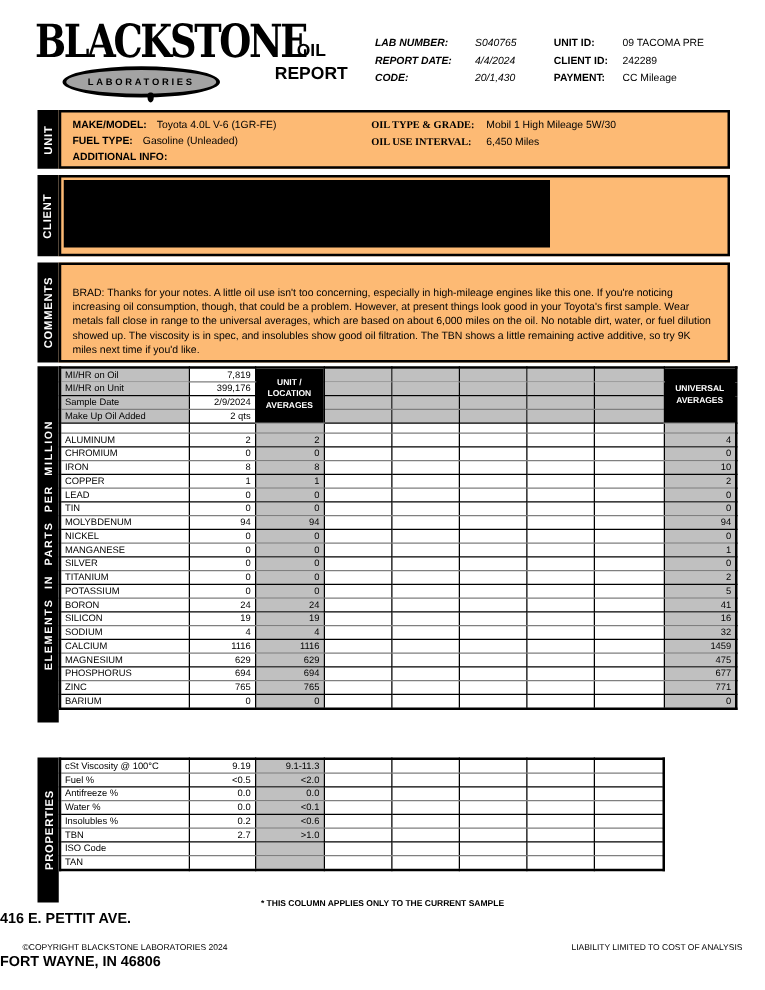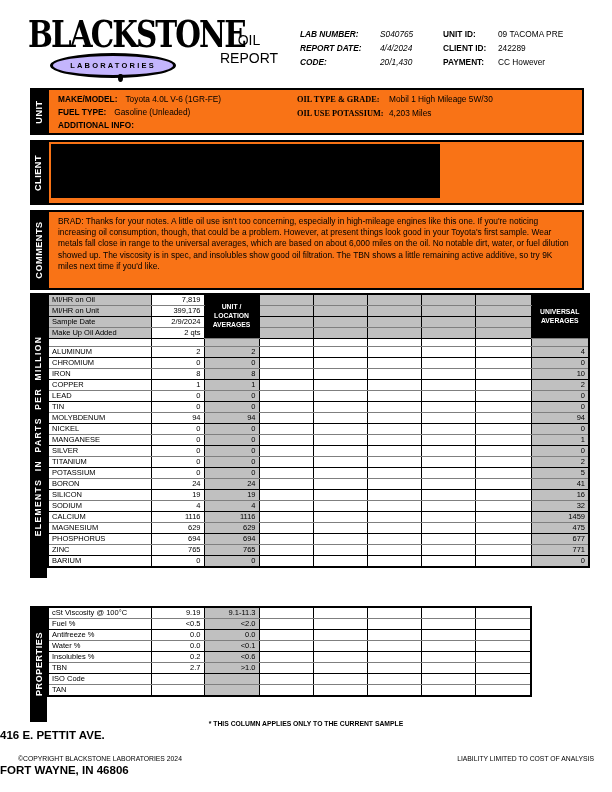--- a/index.html
+++ b/index.html
@@ -4,56 +4,56 @@
 <style>
   html,body{margin:0;padding:0;background:#fff;}
   .page{position:relative;width:612px;height:792px;background:#fff;overflow:hidden;
         font-family:"Liberation Sans",sans-serif;color:#000;}
 
   
   .logo{position:absolute;left:28px;top:16px;width:175px;height:66px;}
   .logo-word{font-family:"DejaVu Serif",serif;font-weight:bold;font-size:31px;line-height:30px;
              letter-spacing:-2px;transform:scale(.95,1.18);transform-origin:left top;white-space:nowrap;}
   .logo-oval{position:absolute;left:22px;top:37px;width:120px;height:19px;border:3px solid #000;
-             border-radius:50%;background:#c4b5fd;display:flex;align-items:center;justify-content:center;}
+             border-radius:50%;background:#a3a3a3;display:flex;align-items:center;justify-content:center;}
   .logo-oval span{font-size:7.5px;font-weight:bold;letter-spacing:2.2px;}
   .logo-drip{position:absolute;left:90px;top:58px;width:5px;height:8px;background:#000;
              border-radius:40% 40% 50% 50%;}
-  .rtitle{position:absolute;left:203px;top:31px;width:92px;text-align:center;font-weight:normal;
+  .rtitle{position:absolute;left:203px;top:31px;width:92px;text-align:center;font-weight:bold;
           font-size:14px;line-height:18px;}
   .hinfo{position:absolute;top:27px;font-size:8.3px;line-height:14px;}
   .hinfo .row{white-space:nowrap;}
   .hinfo .lbl{display:inline-block;font-weight:bold;}
   .hcol1{left:300px;font-style:italic;} .hcol1 .lbl{width:80px;}
   .hcol2{left:443px;} .hcol2 .lbl{width:55px;}
 
   
   .vbar{position:absolute;left:30px;width:17px;background:#000;display:flex;align-items:center;
         justify-content:center;overflow:visible;}
   .vbar span{transform:rotate(-90deg);white-space:pre;color:#fff;font-weight:bold;font-size:9px;
              letter-spacing:.6px;}
-  .sbox{position:absolute;left:47px;width:537px;border:2px solid #000;box-sizing:border-box;background:#f97316;}
+  .sbox{position:absolute;left:47px;width:537px;border:2px solid #000;box-sizing:border-box;background:#fdba74;}
 
   
   .ubar{top:88px;height:47px;}
   .ubox{top:88px;height:47px;font-size:8.3px;line-height:12.8px;}
   .ucol{position:absolute;top:3px;}
   .ucol1{left:9px;} .ucol2{left:248px;}
   .flabel{font-weight:bold;margin-right:8px;}
   .ucol2 .flabel{display:inline-block;width:88px;margin-right:4px;font-family:Liberation Serif, serif;}
 
   
   .cbar{top:140px;height:65px;}
   .cbox{top:140px;height:65px;}
   .redact{position:absolute;left:2px;top:2px;width:73%;height:calc(100% - 7px);background:#000;}
 
   
   .mbar{top:210px;height:80px;}
   .mbox{top:210px;height:80px;}
-  .mtext{padding:4px 8px 0 9px;font-size:8.4px;line-height:11.2px;}
+  .mtext{padding:4px 8px 0 9px;font-size:8.4px;line-height:11.2px;margin-top:13px;}
 
   
   table{border-collapse:collapse;table-layout:fixed;position:absolute;background:#fff;
         border:2px solid #000;}
   td{border:1px solid #000;font-size:7.5px;line-height:1;height:10px;padding:0 3px;
      overflow:hidden;white-space:nowrap;box-sizing:content-box;}
   tr:nth-child(odd) td{border-bottom-color:#7f7f7f;}
   .gray{background:#c0c0c0;}
   .val{text-align:right;}
   .bbox{background:#000;color:#fff;font-weight:bold;font-size:6.8px;text-align:center;
@@ -95,35 +95,35 @@
   </div>
 
   <div class="hinfo hcol1">
     <div class="row"><span class="lbl">LAB NUMBER:</span><span>S040765</span></div>
     <div class="row"><span class="lbl">REPORT DATE:</span><span>4/4/2024</span></div>
     <div class="row"><span class="lbl">CODE:</span><span>20/1,430</span></div>
   </div>
   <div class="hinfo hcol2">
     <div class="row"><span class="lbl">UNIT ID:</span><span>09 TACOMA PRE</span></div>
     <div class="row"><span class="lbl">CLIENT ID:</span><span>242289</span></div>
-    <div class="row"><span class="lbl">PAYMENT:</span><span>CC However</span></div>
+    <div class="row"><span class="lbl">PAYMENT:</span><span>CC Mileage</span></div>
   </div>
 
   <div class="vbar ubar">
       <span>UNIT</span>
     </div>
   <div class="sbox ubox">
     <div class="ucol ucol1">
       <div><span class="flabel">MAKE/MODEL:</span><span>Toyota 4.0L V-6 (1GR-FE)</span></div>
       <div><span class="flabel">FUEL TYPE:</span><span>Gasoline (Unleaded)</span></div>
       <div><span class="flabel">ADDITIONAL INFO:</span><span></span></div>
     </div>
     <div class="ucol ucol2">
       <div><span class="flabel">OIL TYPE &amp; GRADE:</span><span>Mobil 1 High Mileage 5W/30</span></div>
-      <div><span class="flabel">OIL USE POTASSIUM:</span><span>4,203 Miles</span></div>
+      <div><span class="flabel">OIL USE INTERVAL:</span><span>6,450 Miles</span></div>
     </div>
   </div>
 
   <div class="vbar cbar">
       <span>CLIENT</span>
     </div>
   <div class="sbox cbox">
     <div class="redact"></div>
   </div>
 

